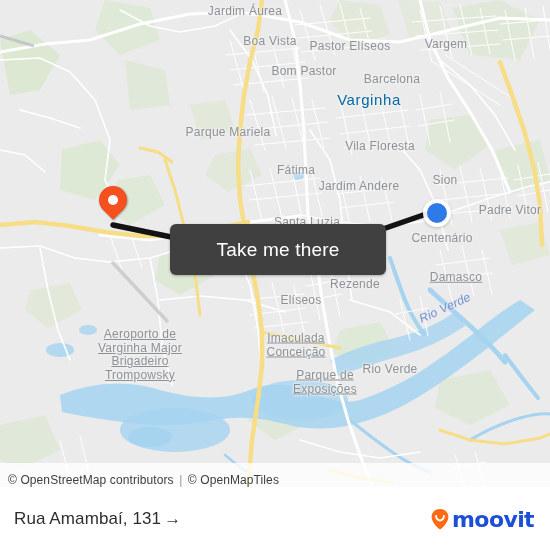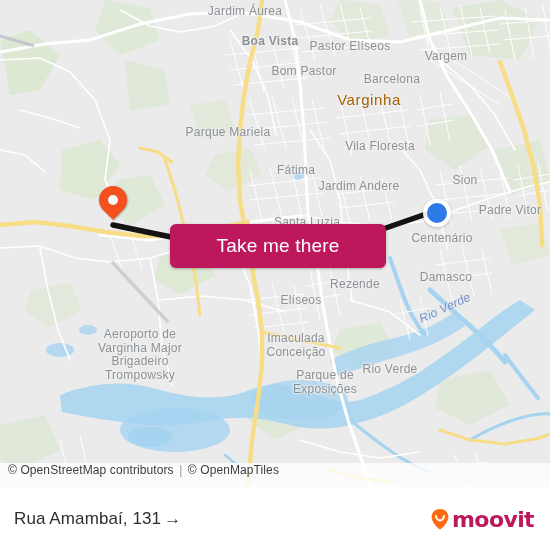--- a/index.html
+++ b/index.html
@@ -12,22 +12,22 @@
     position:absolute;left:0;top:0;width:550px;height:487px;overflow:hidden;
     background:#ebebeb;
   }
   #map svg{position:absolute;left:0;top:0;width:550px;height:487px;}
   .maplabel{
     position:absolute;color:#8c9196;font-size:12px;line-height:12.5px;
     letter-spacing:.25px;white-space:nowrap;text-align:center;
     transform:translate(-50%,-50%);pointer-events:none;
     text-shadow:0 0 3px #f2f2f2,0 0 3px #f2f2f2,0 0 2px #f2f2f2;
   }
-  .maplabel.big{font-size:15px;color:#a16207;letter-spacing:.6px;}
-  .maplabel.multi{white-space:pre;line-height:13.5px;}
+  .maplabel.big{font-size:15px;color:#0369a1;letter-spacing:.6px;}
+  .maplabel.multi{white-space:pre;line-height:13.5px;text-decoration:underline;}
   .maplabel.water{color:#7a8fc4;font-style:italic;font-size:12px;
     text-shadow:0 0 3px #dcecf8,0 0 3px #dcecf8;}
   
   #routeline{position:absolute;left:0;top:0;width:550px;height:487px;}
   
   #origin-pin{
     position:absolute;left:113px;top:224px;width:0;height:0;
   }
   #origin-pin .pinbody{
     position:absolute;left:-14px;top:-38px;width:28px;height:28px;
@@ -46,52 +46,52 @@
     position:absolute;left:-14px;top:-14px;width:28px;height:28px;
     border-radius:50%;background:rgba(255,255,255,.92);
     box-shadow:0 1px 3px rgba(0,0,0,.22);
   }
   #dest-dot .core{
     position:absolute;left:-10px;top:-10px;width:20px;height:20px;
     border-radius:50%;background:#2e7ae6;
   }
   
   #cta{
-    position:absolute;left:170px;top:224px;width:216px;height:44px;
-    background:#be185d;border:none;border-radius:6px;
+    position:absolute;left:170px;top:224px;width:216px;height:51px;
+    background:#404040;border:none;border-radius:6px;
     color:#fff;font-size:19px;letter-spacing:.2px;
     font-family:"Liberation Sans","DejaVu Sans",sans-serif;
     cursor:pointer;box-shadow:0 1px 3px rgba(0,0,0,.28);
     display:flex;align-items:center;justify-content:center;
   }
   
   #attrib{
     position:absolute;left:0;top:463px;width:550px;height:24px;
     background:rgba(255,255,255,.80);
-    display:flex;align-items:flex-start;
+    display:flex;align-items:flex-end;
     font-size:12px;color:#3d3d3d;letter-spacing:.1px;
   }
   #attrib .inner{padding-left:8px;}
   #attrib .sep{color:#9a9a9a;padding:0 2px;}
   
   #footer{
     position:absolute;left:0;top:487px;width:550px;height:63px;
     background:#fff;display:flex;align-items:center;
   }
   #trip{
     display:flex;align-items:center;gap:3px;padding-left:14px;
     font-size:17px;color:#2e2e2e;letter-spacing:.1px;
   }
   #trip .arrow{font-size:17px;color:#3a3a3a;}
   #brand{
     position:absolute;right:16px;top:50%;transform:translateY(-50%);
     display:flex;align-items:center;gap:2px;
   }
   #brand .wordmark{
-    font-size:22px;font-weight:bold;color:#be185d;letter-spacing:-.6px;
+    font-size:22px;font-weight:bold;color:#1d4ed8;letter-spacing:-.6px;
     font-family:"DejaVu Sans","Liberation Sans",sans-serif;
   }
 </style>
 </head>
 <body>
 
 <div id="screen">
 
   <div id="map">
 
@@ -245,35 +245,35 @@
       </g>
     </svg>
 
     <svg id="routeline" viewBox="0 0 550 487">
       <path d="M113 224 L386 228" stroke="#111111" stroke-width="0" fill="none"></path>
       <path d="M113 225 L176 238 L380 230 L432 212" stroke="#131313" stroke-width="5.5" fill="none" stroke-linecap="round" stroke-linejoin="round"></path>
     </svg>
 
     <div id="labels">
         <div class="maplabel" style="left: 245px; top: 11px;">Jardim Áurea</div>
-        <div class="maplabel" style="left: 270px; top: 41px; font-weight: bold;">Boa Vista</div>
+        <div class="maplabel" style="left: 270px; top: 41px;">Boa Vista</div>
         <div class="maplabel" style="left: 350px; top: 46px;">Pastor Elíseos</div>
-        <div class="maplabel" style="left: 446px; top: 56px;">Vargem</div>
+        <div class="maplabel" style="left: 446px; top: 44px;">Vargem</div>
         <div class="maplabel" style="left: 304px; top: 71px;">Bom Pastor</div>
         <div class="maplabel" style="left: 392px; top: 79px; text-align: right;">Barcelona</div>
         <div class="maplabel big" style="left: 369px; top: 100px;">Varginha</div>
         <div class="maplabel" style="left: 228px; top: 132px;">Parque Mariela</div>
         <div class="maplabel" style="left: 380px; top: 146px;">Vila Floresta</div>
         <div class="maplabel" style="left: 296px; top: 170px;">Fátima</div>
-        <div class="maplabel" style="left: 465px; top: 180px;">Sion</div>
+        <div class="maplabel" style="left: 445px; top: 180px;">Sion</div>
         <div class="maplabel" style="left: 359px; top: 186px;">Jardim Andere</div>
         <div class="maplabel" style="left: 503px; top: 210px; margin-left: 7px;">Padre Vitor</div>
         <div class="maplabel" style="left: 307px; top: 222px;">Santa Luzia</div>
         <div class="maplabel" style="left: 442px; top: 238px;">Centenário</div>
-        <div class="maplabel" style="left: 446px; top: 277px;">Damasco</div>
+        <div class="maplabel" style="left: 456px; top: 277px; text-decoration: underline;">Damasco</div>
         <div class="maplabel" style="left: 355px; top: 284px;">Rezende</div>
         <div class="maplabel" style="left: 301px; top: 300px;">Elíseos</div>
         <div class="maplabel water" style="left: 445px; top: 308px; transform: translate(-50%, -50%) rotate(-25deg);">Rio Verde</div>
         <div class="maplabel multi" style="left: 140px; top: 355px;">Aeroporto de
 Varginha Major
 Brigadeiro
 Trompowsky</div>
         <div class="maplabel multi" style="left: 296px; top: 345px;">Imaculada
 Conceição</div>
         <div class="maplabel" style="left: 390px; top: 369px;">Rio Verde</div>

